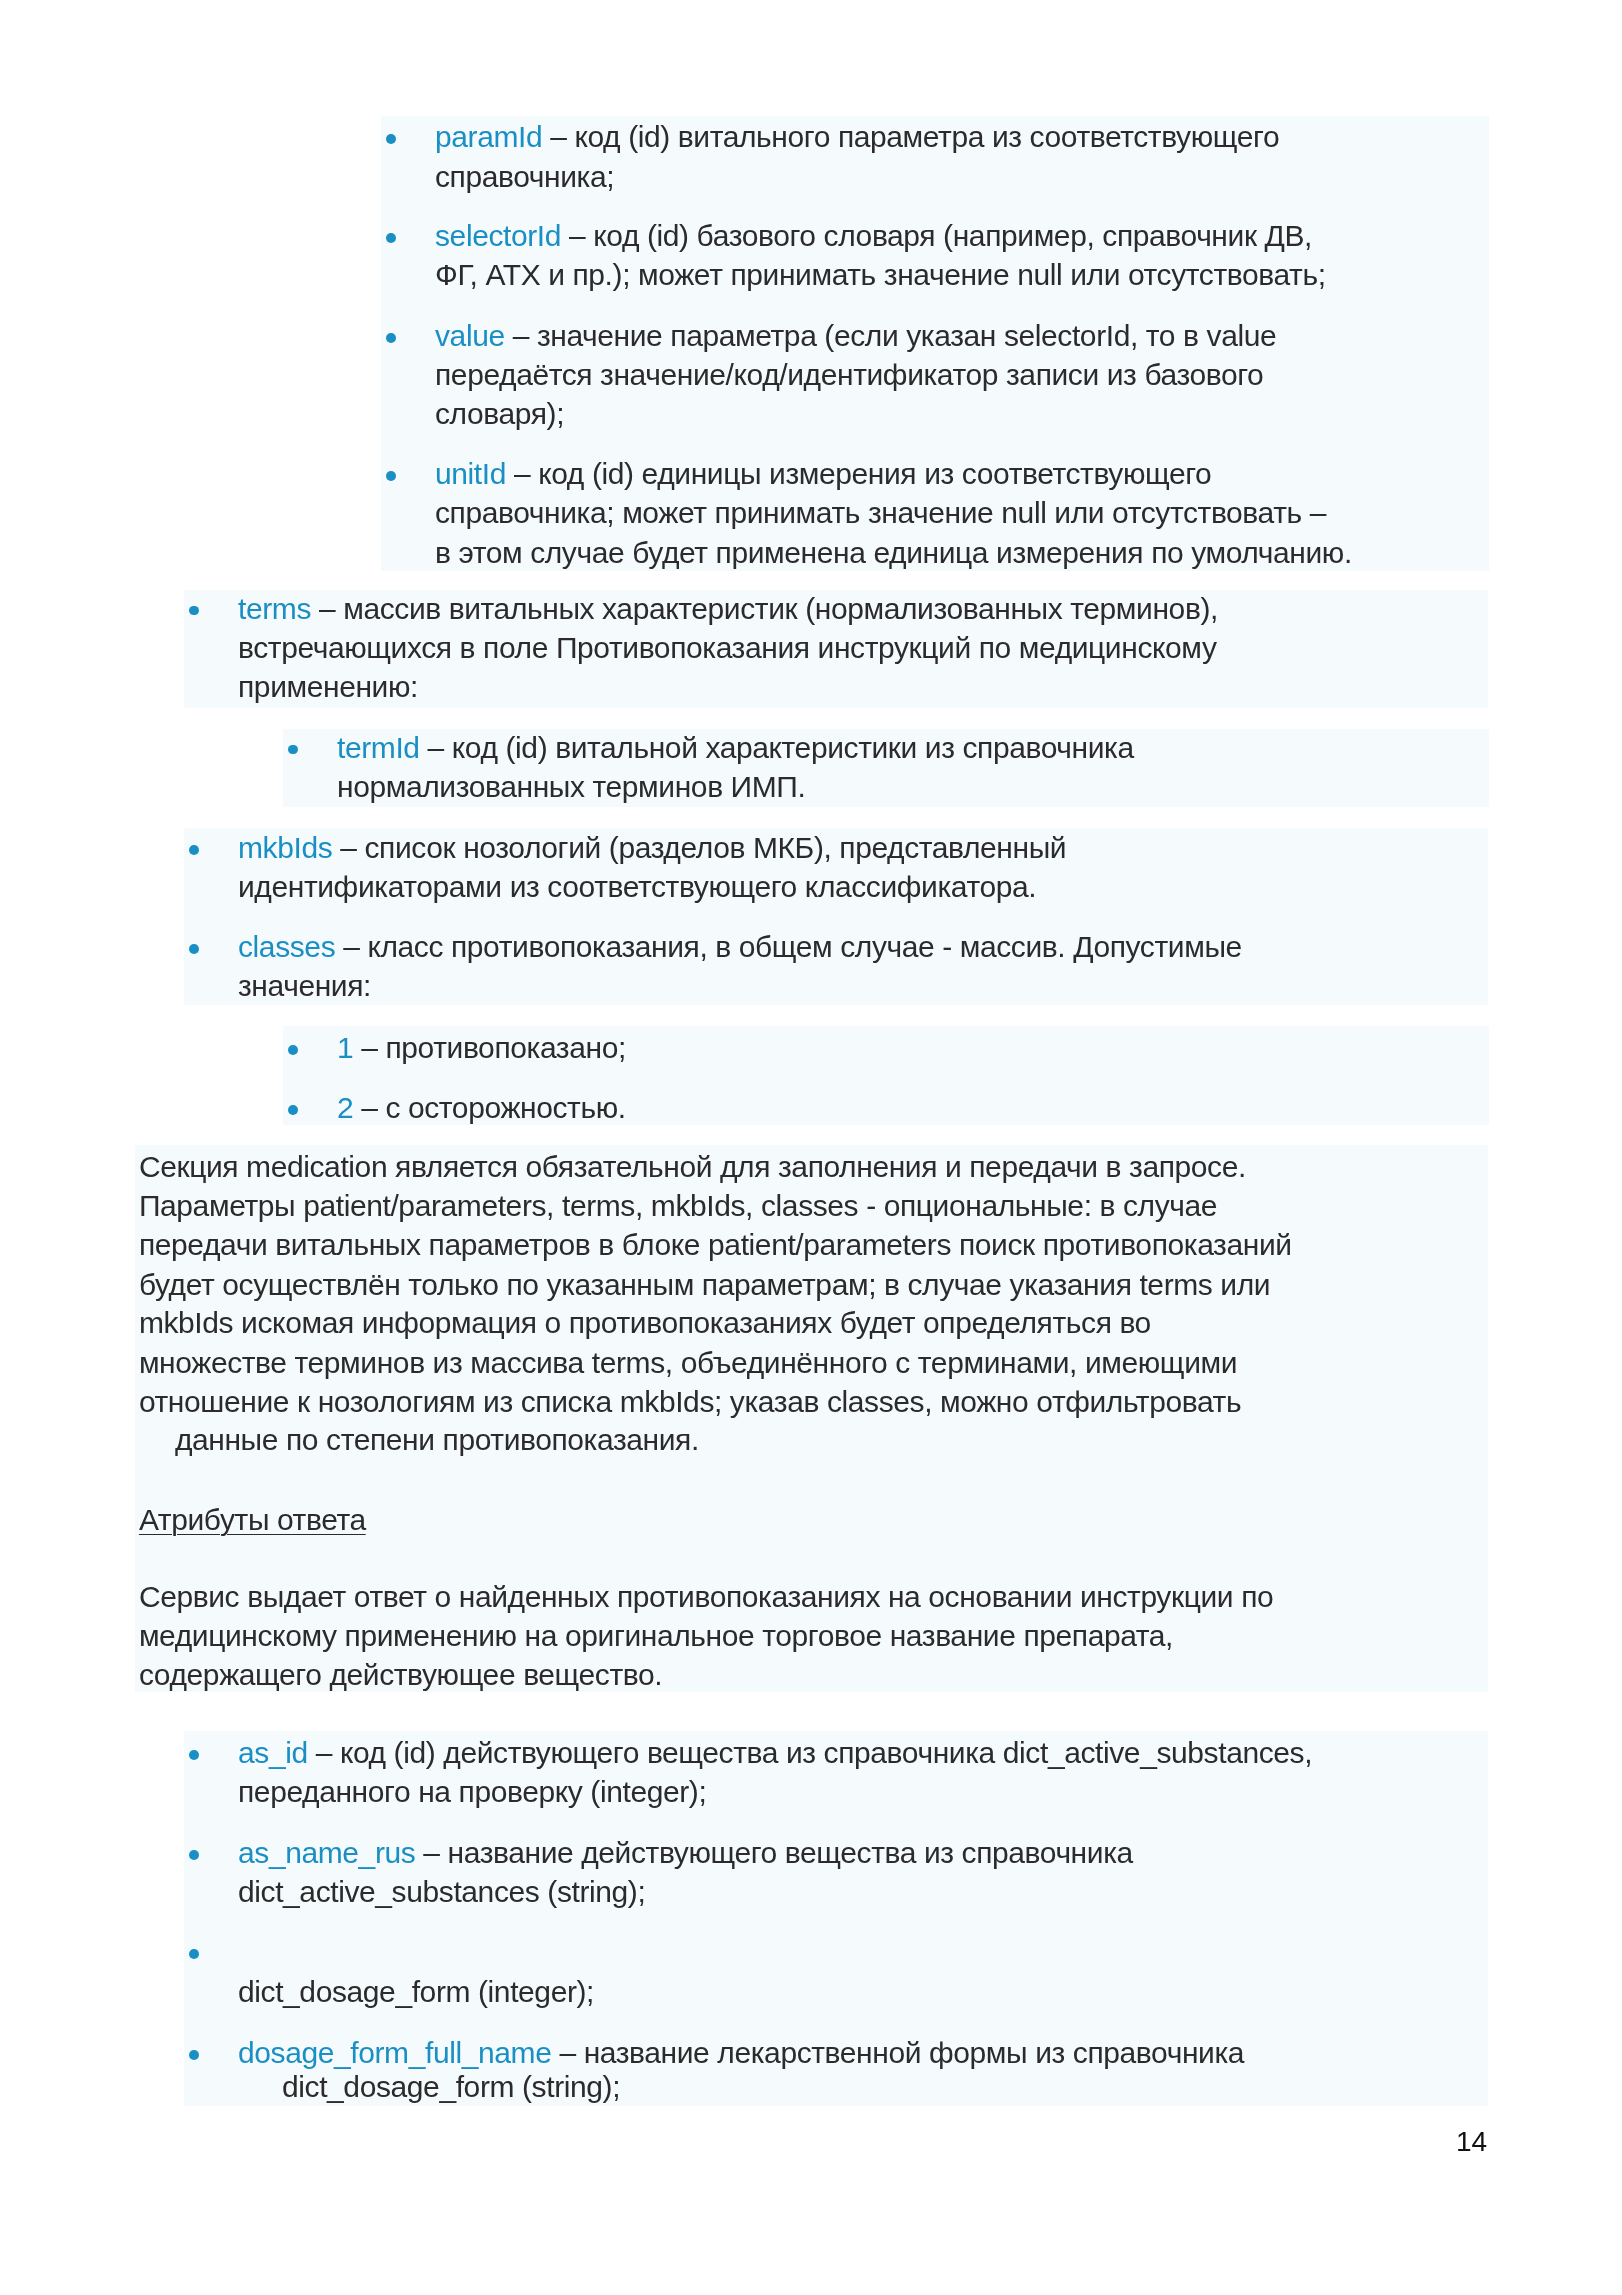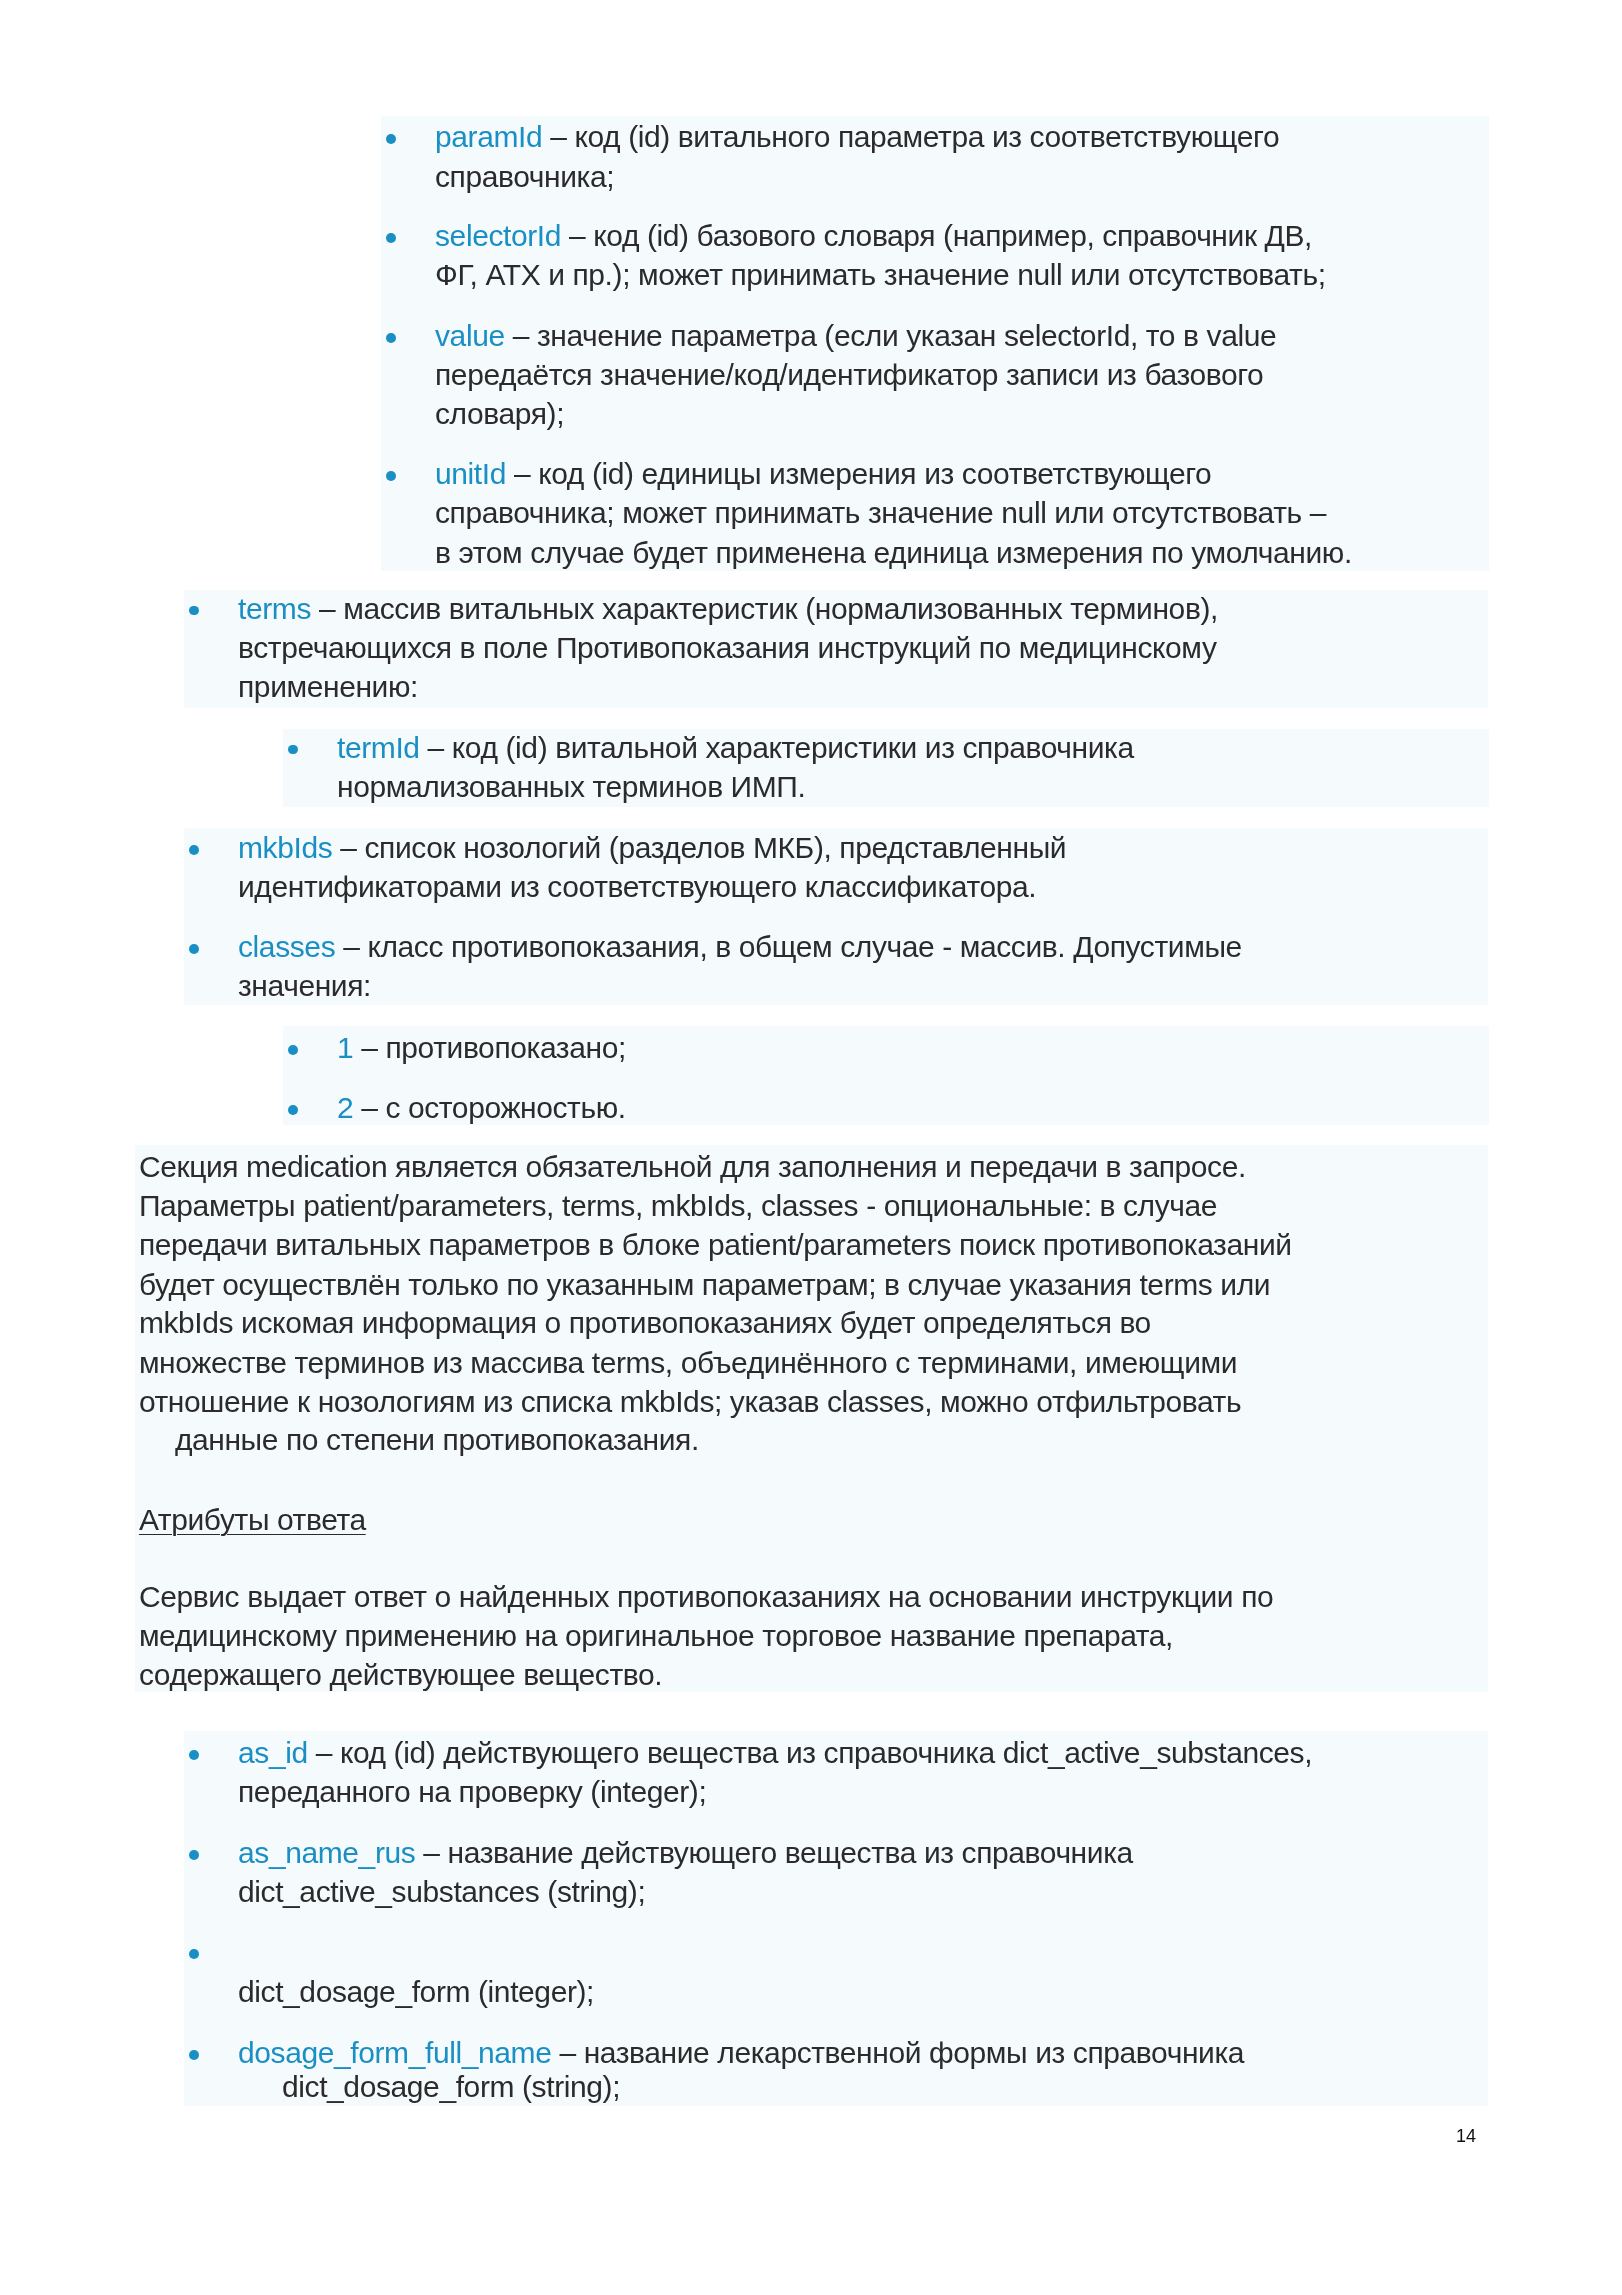--- a/index.html
+++ b/index.html
@@ -4,21 +4,21 @@
 <style>
   html, body { margin: 0; padding: 0; background: #ffffff; }
   body { width: 1622px; height: 2295px; position: relative; overflow: hidden;
          font-family: "Liberation Sans", "DejaVu Sans", sans-serif; color: #2b2b2b; }
   .box { position: absolute; background: #f5fafd; }
   .line { position: absolute; white-space: nowrap; font-size: 30px; line-height: 39px; height: 39px;
           letter-spacing: -0.4px; }
   .term { color: #1a8fc4; }
   .bullet { position: absolute; width: 9.8px; height: 9.8px; border-radius: 50%; background: #1a8fc4; }
   .heading { text-decoration: underline; text-underline-offset: 3.9px; text-decoration-thickness: 1.3px; }
-  .page-num { position: absolute; font-family: "Liberation Sans", sans-serif; font-size: 18px; color: #111; }
+  .page-num { position: absolute; font-family: "Liberation Sans", sans-serif; font-size: 28px; color: #111; }
 </style>
 </head>
 <body>
 
 <div class="box" style="left:381px; top:116px; width:1108px; height:455px;">
 
   <span class="bullet" style="left:5.2px; top:18.3px;"></span>
   <div class="line" style="left:54px; top:1.3px;">
     <span class="term">paramId</span><span> – код (id) витального параметра из соответствующего</span>
   </div>

